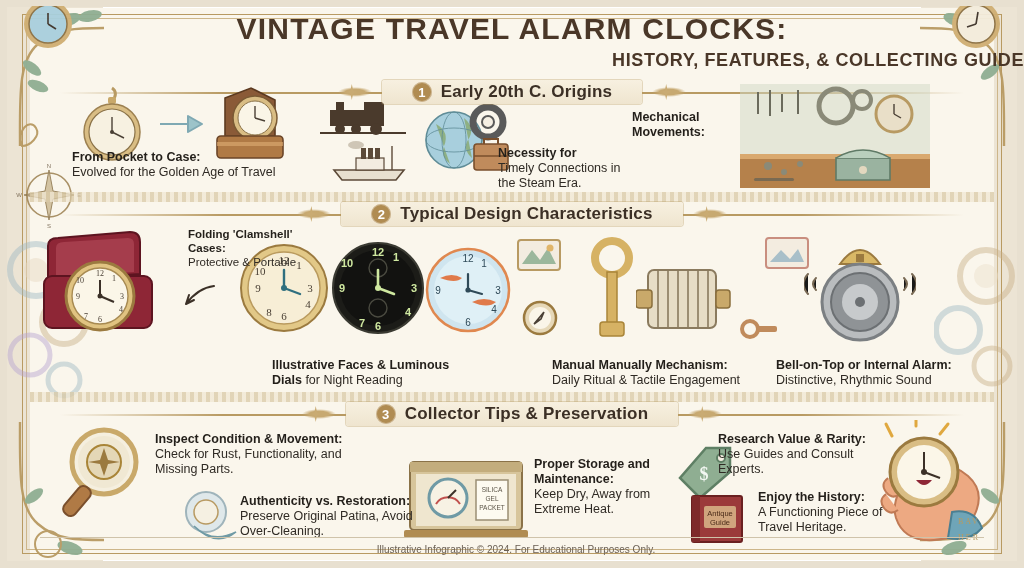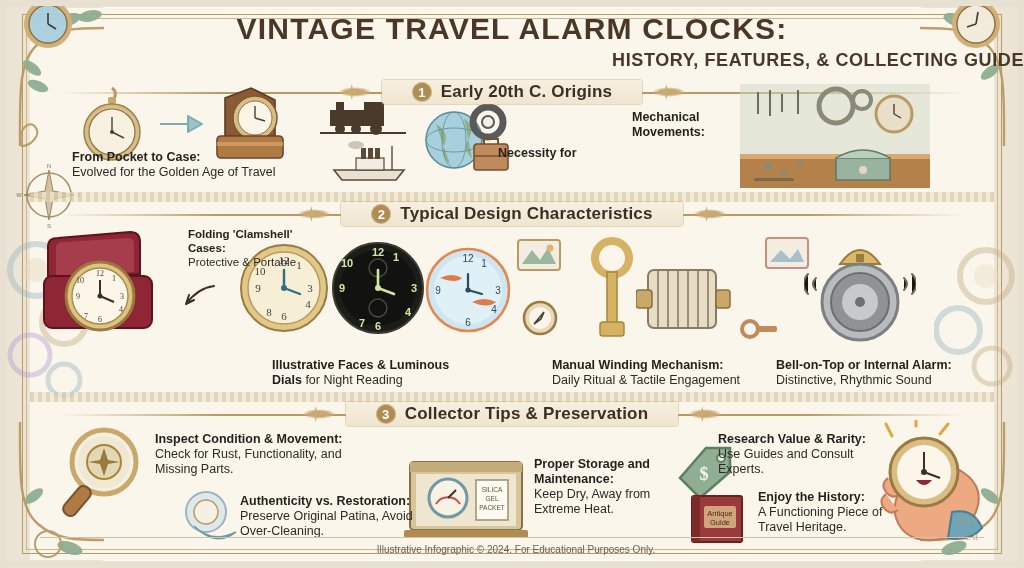--- a/index.html
+++ b/index.html
@@ -292,20 +292,21 @@
     <rect x="14" y="94" width="40" height="3" rx="1.5" fill="#7a6a52"></rect>
   </svg>
 
   <div class="callout c-center s13" style="left:72px;top:150px;width:230px;">
     <b>From Pocket to Case:</b><br>
     <span>Evolved for the Golden Age of Travel</span>
   </div>
 
   <div class="callout c-left s13" style="left:498px;top:120px;width:125px;margin-top:26px;">
     <b>Necessity for</b><br>
+    <span>Timely Connections in the Steam Era.</span>
   </div>
 
   <div class="callout c-left s13" style="left:632px;top:110px;width:140px;">
     <b>Mechanical Movements:</b><br>
   </div>
 
   <div class="sep" style="left:30px;right:30px;top:192px;"></div>
 
   <div class="banner" style="top:200px;">
     <div class="rule"></div>
@@ -464,21 +465,21 @@
     <b>Folding 'Clamshell' Cases:</b><br>
     <span>Protective &amp; Portable</span>
   </div>
 
   <div class="callout c-center s13" style="left:272px;top:358px;width:210px;">
     <b>Illustrative Faces &amp; Luminous Dials</b>
     <span>for Night Reading</span>
   </div>
 
   <div class="callout c-center s13" style="left:552px;top:358px;width:210px;">
-    <b>Manual Winding Mechanism:</b><br>
+    <b>Manual Manually Mechanism:</b><br>
     <span>Daily Ritual &amp; Tactile Engagement</span>
   </div>
 
   <div class="callout c-center s13" style="left:776px;top:358px;width:215px;">
     <b>Bell-on-Top or Internal Alarm:</b><br>
     <span>Distinctive, Rhythmic Sound</span>
   </div>
 
   <div class="sep" style="left:30px;right:30px;top:392px;"></div>
 

